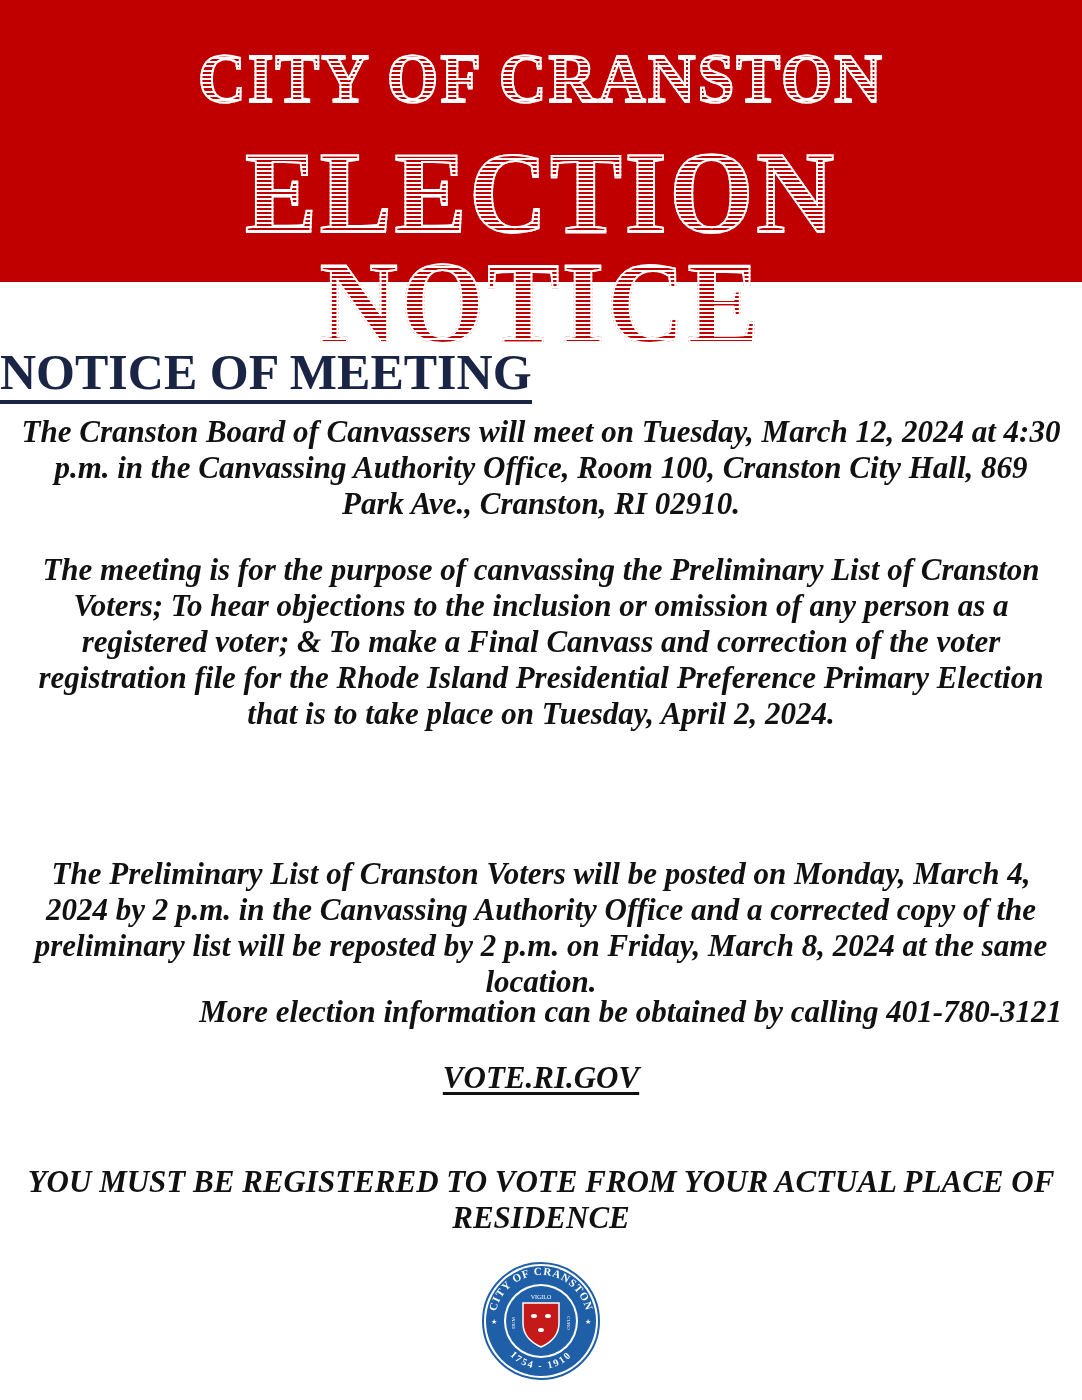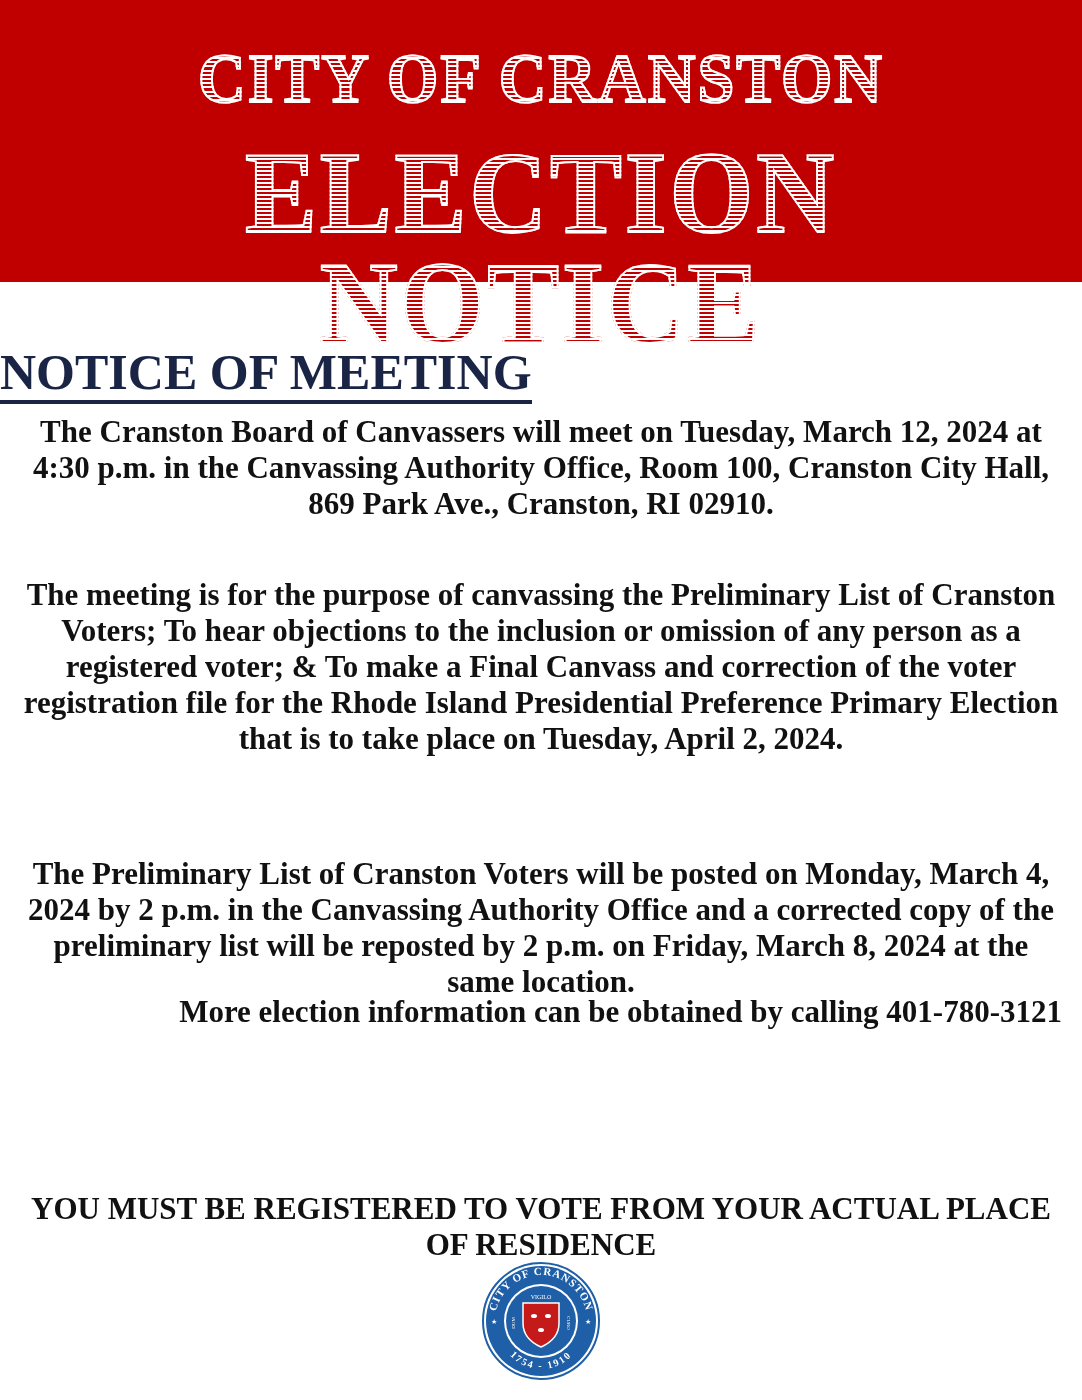--- a/index.html
+++ b/index.html
@@ -12,48 +12,49 @@
              -webkit-text-stroke: 2px #ffffff; color: transparent;
              background: repeating-linear-gradient(to bottom, #ffffff 0px, #ffffff 2px, #c00000 2px, #c00000 4px);
              -webkit-background-clip: text; background-clip: text; }
   .city-line { position: absolute; top: 46px; font-size: 66px; line-height: 66px; transform: scaleY(1.05); }
   .election-line { position: absolute; top: 138px; font-size: 116px; line-height: 110px; letter-spacing: 3px; transform: scaleX(0.93); }
   .heading { position: absolute; top: 343px; left: 0; width: 1082px; text-align: left;
              font-family: "Liberation Serif", serif; font-weight: bold; font-size: 50px; color: #1a2545; }
   .heading span { border-bottom: 4px solid #1a2545; padding-bottom: 0px; }
   .para { position: absolute; left: 20px; width: 1042px; text-align: center;
           font-family: "Liberation Serif", "DejaVu Serif", serif; font-weight: bold;
-          font-size: 31px; line-height: 36px; color: #111; }
+          font-size: 31px; line-height: 36px; color: #111; font-style: italic; }
   .p1 { top: 414px; }
-  .p2 { top: 577px; }
+  .p2 { top: 552px; }
   .p3 { top: 856px; }
   .p4 { top: 994px; text-align: right; }
   .p5 { top: 1060px; }
   .p5 .link { text-decoration: underline; text-underline-offset: 4px; }
-  .p6 { top: 1164px; margin-top: 27px; }
+  .p6 { top: 1164px; }
   .seal { position: absolute; left: 481px; top: 1261px; width: 120px; height: 120px; }
 </style>
 </head>
 <body>
 
 <div class="banner">
   <div class="striped city-line">CITY OF CRANSTON</div>
   <div class="striped election-line">ELECTION NOTICE</div>
 </div>
 
 <div class="heading">
   <span>NOTICE OF MEETING</span>
 </div>
 
 <div class="para p1">The Cranston Board of Canvassers will meet on Tuesday, March 12, 2024 at 4:30 p.m. in the Canvassing Authority Office, Room 100, Cranston City Hall, 869 Park Ave., Cranston, RI 02910.</div>
 <div class="para p2">The meeting is for the purpose of canvassing the Preliminary List of Cranston Voters; To hear objections to the inclusion or omission of any person as a registered voter; &amp; To make a Final Canvass and correction of the voter registration file for the Rhode Island Presidential Preference Primary Election that is to take place on Tuesday, April 2, 2024.</div>
 <div class="para p3">The Preliminary List of Cranston Voters will be posted on Monday, March 4, 2024 by 2 p.m. in the Canvassing Authority Office and a corrected copy of the preliminary list will be reposted by 2 p.m. on Friday, March 8, 2024 at the same location.</div>
 <div class="para p4">More election information can be obtained by calling 401-780-3121</div>
 
 <div class="para p5">
+  <div><span class="link">VOTE.RI.GOV</span></div>
 </div>
 
 <div class="para p6">YOU MUST BE REGISTERED TO VOTE FROM YOUR ACTUAL PLACE OF RESIDENCE</div>
 
 <svg class="seal" viewBox="0 0 120 120">
   <circle cx="60" cy="60" r="58" fill="#ffffff" stroke="#1f5fa8" stroke-width="2"></circle>
   <circle cx="60" cy="60" r="55" fill="#1f5fa8"></circle>
   <circle cx="60" cy="60" r="37" fill="#ffffff"></circle>
   <circle cx="60" cy="60" r="35" fill="#1f5fa8"></circle>
   <defs>

